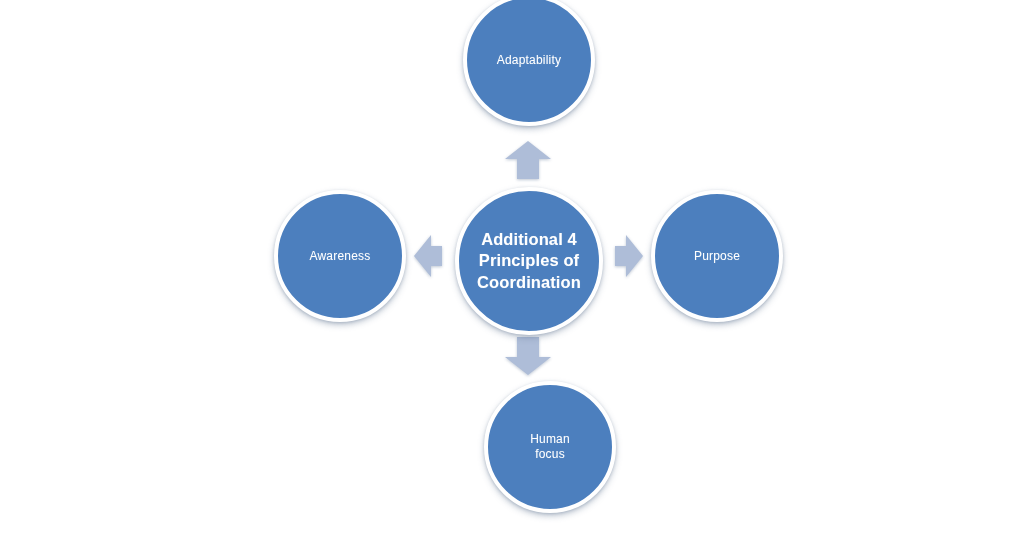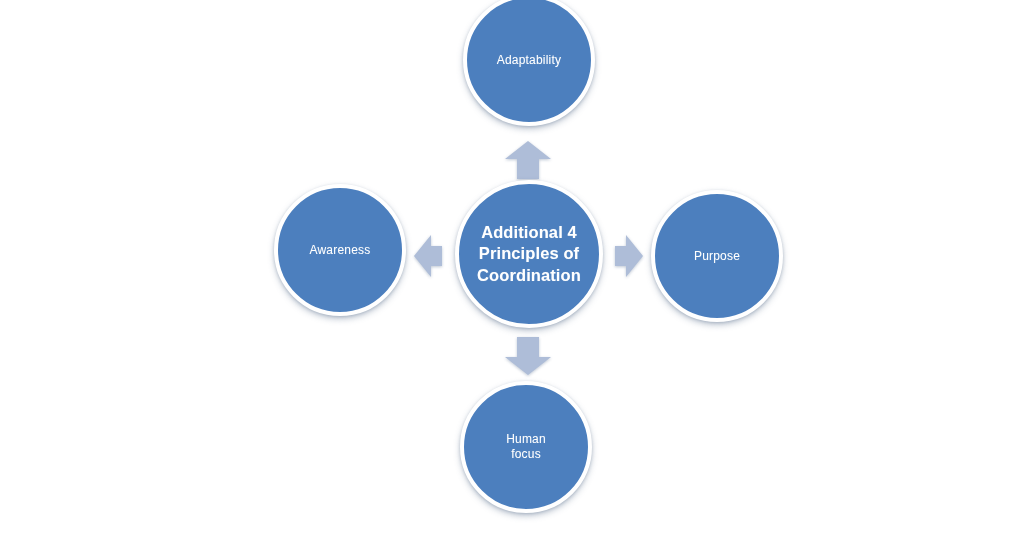--- a/index.html
+++ b/index.html
@@ -51,33 +51,33 @@
   .node-satellite .label {
     font-size: 12px;
     font-weight: 400;
   }
 
   
   .node-center {
     width: 148px;
     height: 148px;
     left: 455px;
-    top: 180px;
+    top: 187px;
   }
   .node-center .label {
     font-size: 16.5px;
     font-weight: 600;
     line-height: 1.30;
     letter-spacing: 0.1px;
   }
 
   #node-top    { left: 463px; top: -6px;  }
   #node-right  { left: 651px; top: 190px; }
-  #node-bottom { left: 460px; top: 381px; }
-  #node-left   { left: 274px; top: 184px; }
+  #node-bottom { left: 484px; top: 381px; }
+  #node-left   { left: 274px; top: 190px; }
 
   
   .arrow {
     position: absolute;
     z-index: 1;
     filter: drop-shadow(0 1px 1.5px rgba(110,130,160,0.45));
   }
   .arrow svg { display: block; }
   .arrow svg path { fill: #AEBDD8; }
 

